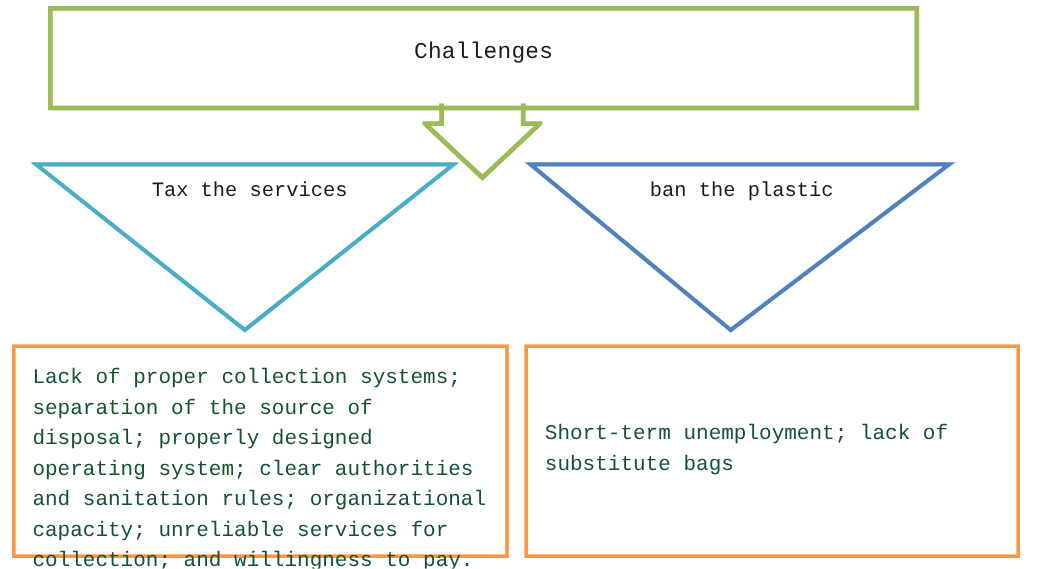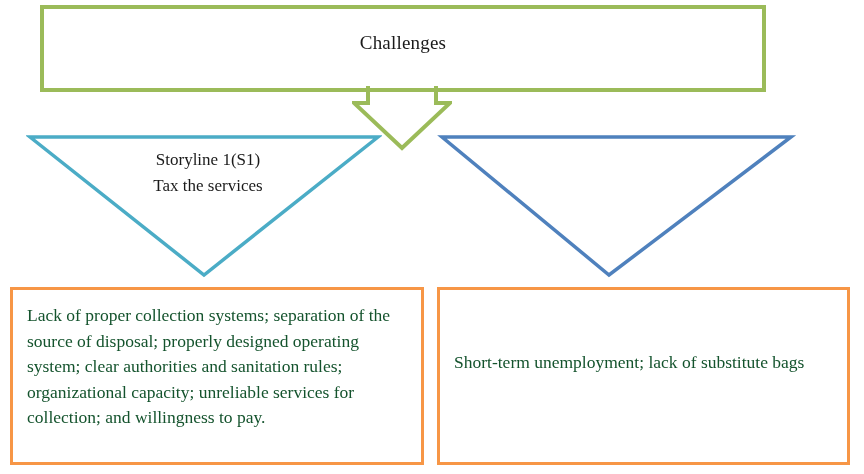--- a/index.html
+++ b/index.html
@@ -6,21 +6,21 @@
     margin: 0;
     padding: 0;
     background: #ffffff;
   }
   #canvas {
     position: relative;
     width: 864px;
     height: 474px;
     background: #ffffff;
     overflow: hidden;
-    font-family: Liberation Serif, serif;
+    font-family: Liberation Mono, monospace;
     color: #1a1a1a;
   }
 
   
   .top-box {
     position: absolute;
     left: 40px;
     top: 5px;
     width: 726px;
     height: 87px;
@@ -110,30 +110,30 @@
     <svg width="100" height="66" viewBox="0 0 100 66" xmlns="http://www.w3.org/2000/svg">
       <path d="M 16 0 L 16 17 L 2 17 L 50 62 L 98 17 L 84 17 L 84 0" fill="none" stroke="#9BBB59" stroke-width="4" stroke-linejoin="miter" stroke-linecap="butt"></path>
     </svg>
   </div>
 
   <div class="tri-wrap tri-left">
     <svg width="356" height="152" viewBox="0 0 356 152" xmlns="http://www.w3.org/2000/svg">
       <polygon points="4,8 352,8 178,146" fill="none" stroke="#4BACC6" stroke-width="3.5" stroke-linejoin="miter"></polygon>
     </svg>
     <div class="tri-label">
-      <span>Storyline 1(S1)</span>
       <span>Tax the services</span>
     </div>
   </div>
 
   <div class="tri-wrap tri-right">
     <svg width="362" height="152" viewBox="0 0 362 152" xmlns="http://www.w3.org/2000/svg">
       <polygon points="5,8 354,8 172,146" fill="none" stroke="#4F81BD" stroke-width="3.5" stroke-linejoin="miter"></polygon>
     </svg>
     <div class="tri-label">
+      <span>ban the plastic</span>
     </div>
   </div>
 
   <div class="bottom-box bottom-box-left">
     <div class="bottom-text">Lack of proper collection systems; separation of the source of disposal; properly designed operating system; clear authorities and sanitation rules; organizational capacity; unreliable services for collection; and willingness to pay.</div>
   </div>
 
   <div class="bottom-box bottom-box-right">
     <div class="bottom-text">Short-term unemployment; lack of substitute bags</div>
   </div>

